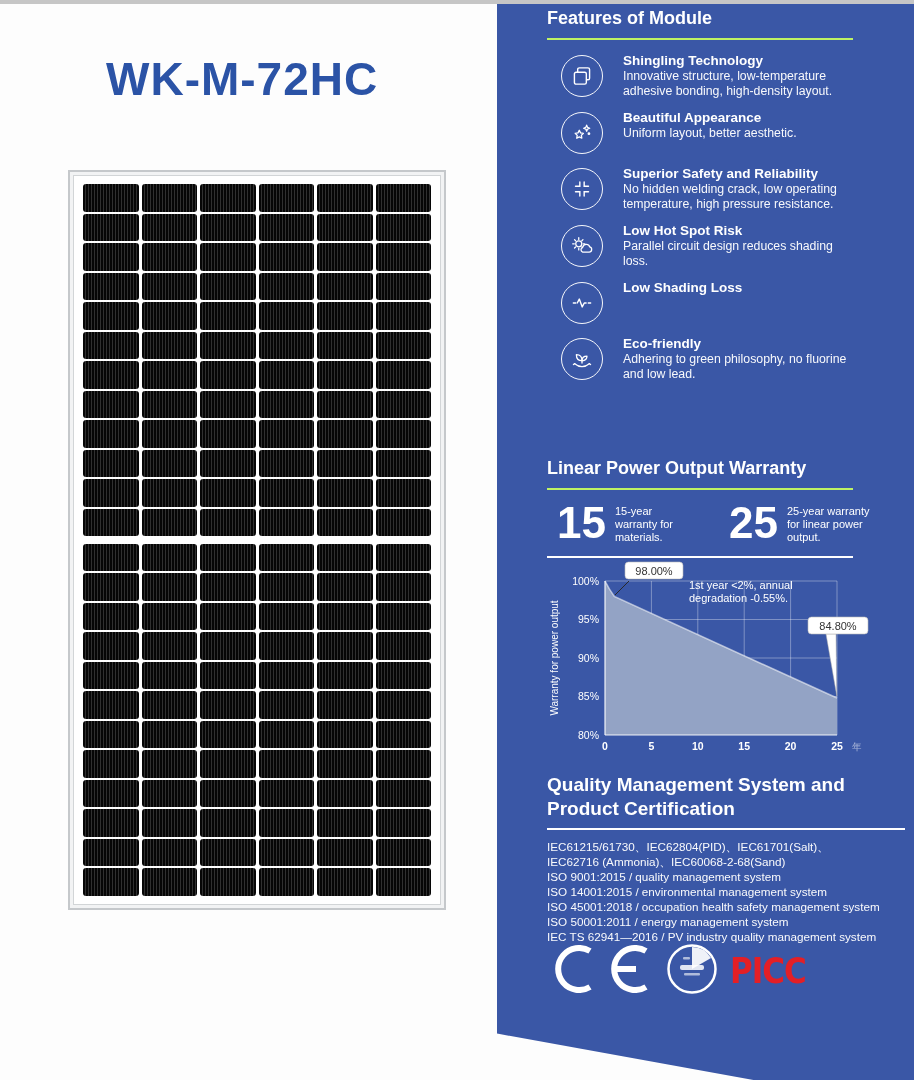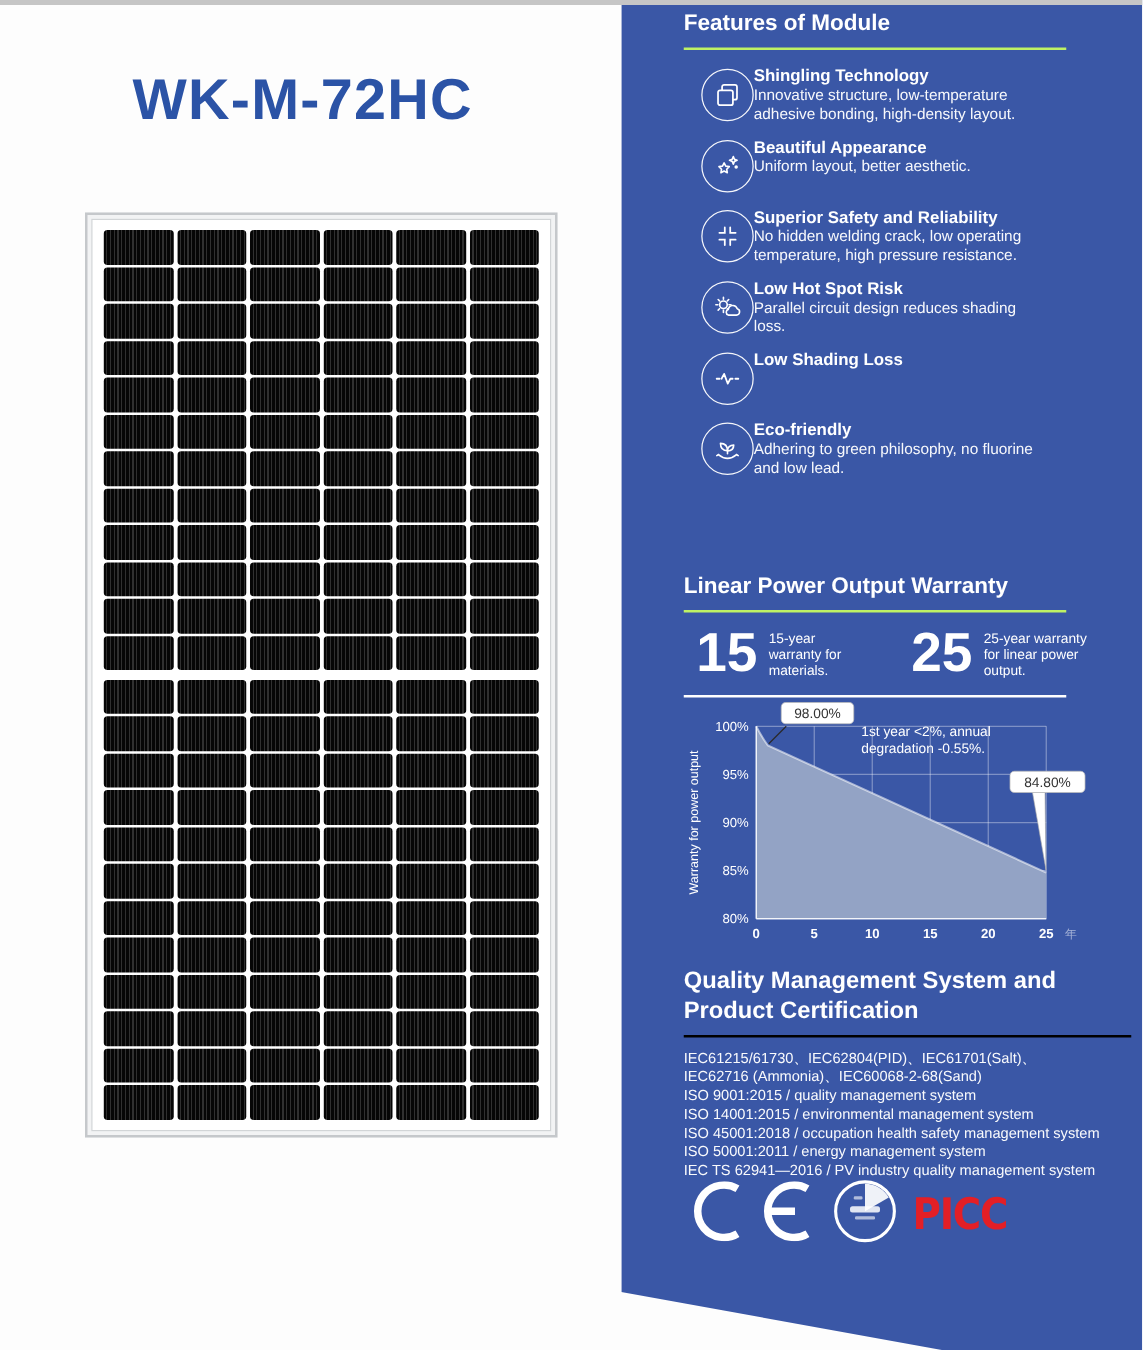--- a/index.html
+++ b/index.html
@@ -23,42 +23,42 @@
 
   
   .blue-pane { position:absolute; left:497px; top:0; width:417px; height:1080px;
                background:#3a57a6; color:#fff;
                clip-path:polygon(0 0,100% 0,100% 100%,61.5% 100%,0 95.7%); }
   .sec-h { font-size:18px; font-weight:bold; color:#fff; border-bottom:2px solid #bef264;
            padding-bottom:9px; }
 
   .features { position:absolute; top:8px; left:50px; width:306px; }
   .feature-list { margin-top:13px; display:flex; flex-direction:column; gap:12px; padding-left:14px; }
-  .feat { display:flex; align-items:flex-start; }
+  .feat { display:flex; gap:20px; align-items:flex-start; }
   .feat-icon { flex:0 0 42px; width:42px; height:42px; border:1.6px solid rgba(255,255,255,.95);
                border-radius:50%; display:flex; align-items:center; justify-content:center; margin-top:2px; }
   .feat-icon svg { width:26px; height:26px; }
   .feat-text { width:228px; }
   .feat-title { font-size:13.5px; font-weight:bold; line-height:16px; }
   .feat-desc  { font-size:12.3px; line-height:14.5px; color:rgba(255,255,255,.96); }
 
   .warranty { position:absolute; top:458px; left:50px; width:306px; }
   .w-row { display:flex; align-items:flex-start; margin-top:10px; padding:2px 0 12px 10px;
            border-bottom:2px solid #fff; }
   .w-item { display:flex; gap:9px; }
   .w-num { font-size:44px; font-weight:bold; line-height:42px; }
   .w-desc { font-size:11px; line-height:13px; padding-top:3px; }
   .w-desc.d1 { width:80px; }
   .w-desc.d2 { width:86px; }
   .w-sep { width:1px; background:rgba(255,255,255,.75); align-self:stretch; margin:4px 20px 8px 14px; }
 
   .chart-wrap { position:absolute; top:556px; left:47px; }
 
   .quality { position:absolute; top:773px; left:50px; width:358px; }
-  .q-head { font-size:19px; font-weight:bold; line-height:24px; border-bottom:2px solid #000000;
+  .q-head { font-size:19px; font-weight:bold; line-height:24px; border-bottom:2px solid #ffffff;
             padding-bottom:7px; }
   .q-list { list-style:none; margin-top:9px; }
   .q-list li { font-size:11.7px; line-height:15px; color:rgba(255,255,255,.97); }
 
   .logos { position:absolute; top:943px; left:53px; display:flex; align-items:center; gap:12px; }
   .picc { font-family:"DejaVu Sans", sans-serif; font-size:31px; font-weight:900;
           color:#e31f26; letter-spacing:-1px; transform:scaleY(1.12); }
 
   text { font-family:"Liberation Sans", sans-serif; }
 </style>

